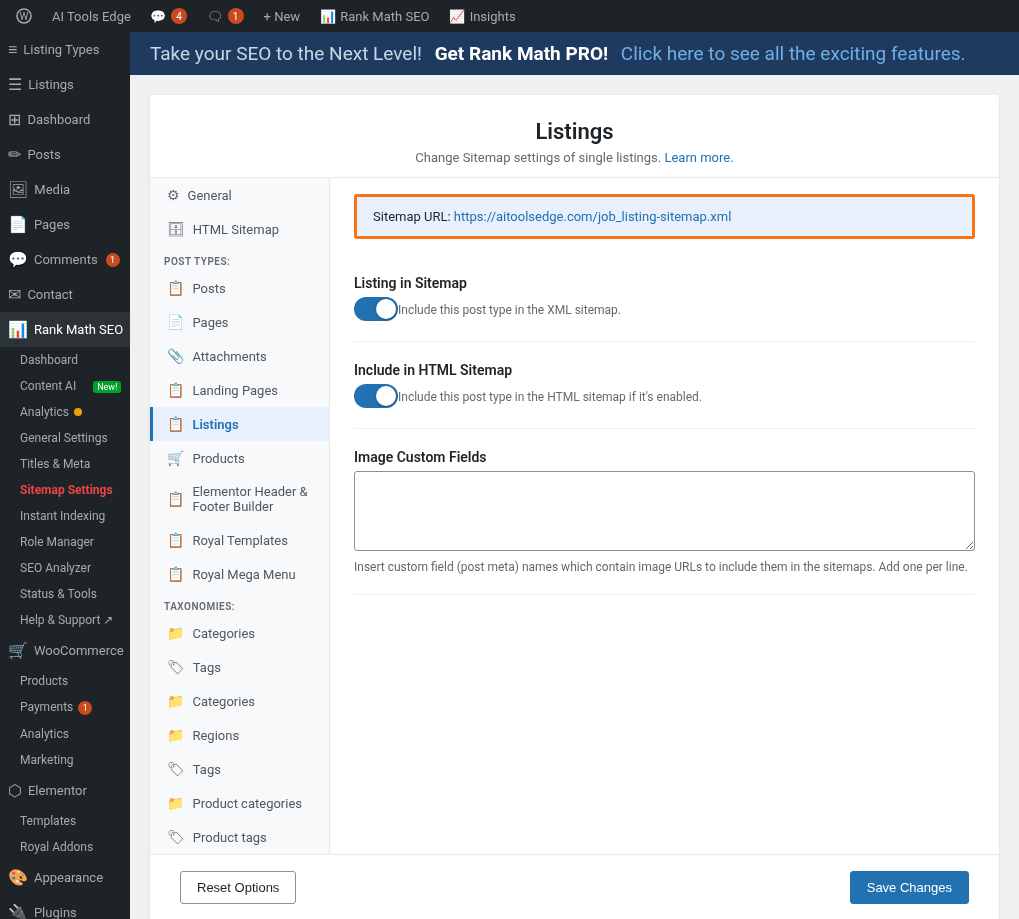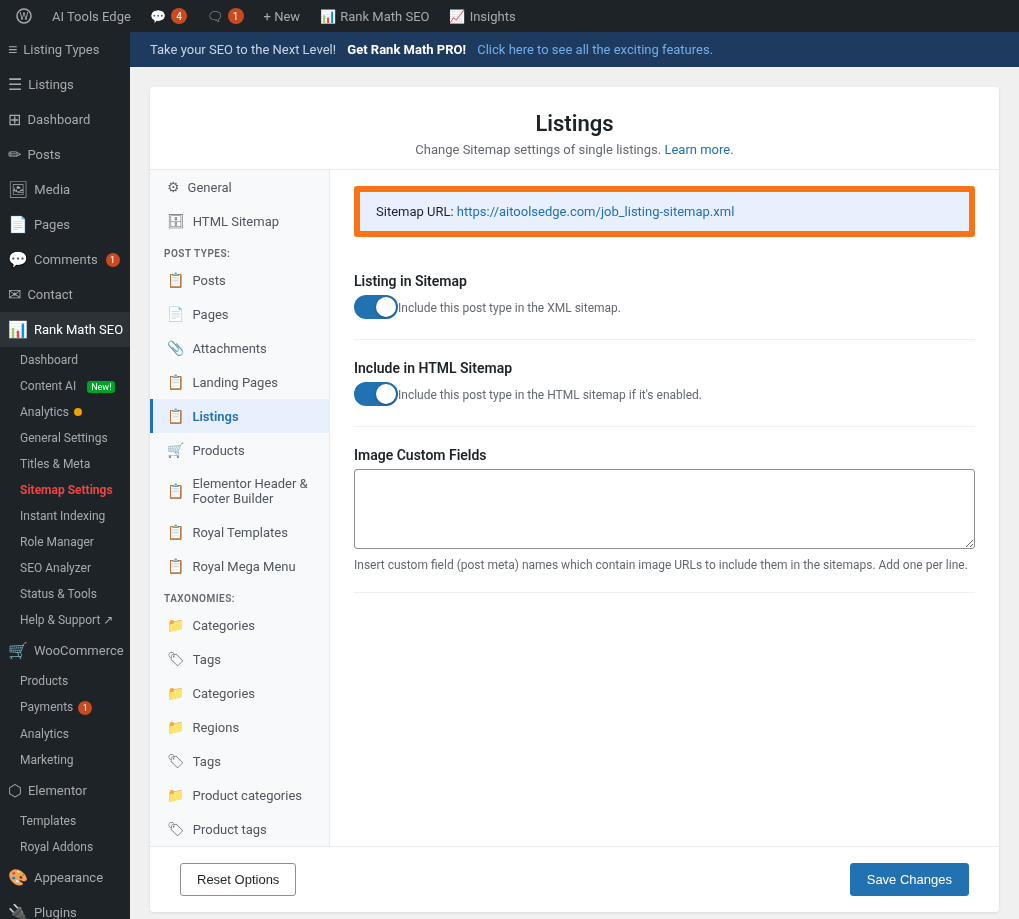--- a/index.html
+++ b/index.html
@@ -98,37 +98,37 @@
       justify-content: center;
       font-size: 9px;
       margin-left: 2px;
     }
     .new-badge {
       background: #00a32a;
       color: #fff;
       border-radius: 3px;
       padding: 1px 4px;
       font-size: 9px;
-      margin-left: 8px;
+      margin-left: 14px;
     }
 
     
     .main-content {
       flex: 1;
       overflow-y: auto;
       background: #f0f0f1;
       padding: 0;
     }
 
     
     .notice-bar {
       background: #1e3a5f;
       color: #c9d6e3;
       padding: 10px 20px;
-      font-size: 13px;
+      font-size: 19px;
       display: flex;
       align-items: center;
       gap: 4px;
     }
     .notice-bar strong { color: #fff; }
     .notice-bar a { color: #72aee6; text-decoration: none; }
 
     
     .content-area {
       padding: 20px;
@@ -194,21 +194,21 @@
     }
 
     
     .settings-panel {
       flex: 1;
       padding: 0 24px 24px;
     }
 
     .sitemap-url-box {
       background: #e8f0fe;
-      border: 6px solid #f97316;
+      border: 3px solid #f97316;
       border-radius: 3px;
       padding: 12px 16px;
       margin: 16px 0;
       font-size: 13px;
       color: #1d2327;
     }
     .sitemap-url-box a { color: #2271b1; text-decoration: none; }
 
     .setting-row {
       padding: 20px 0;

